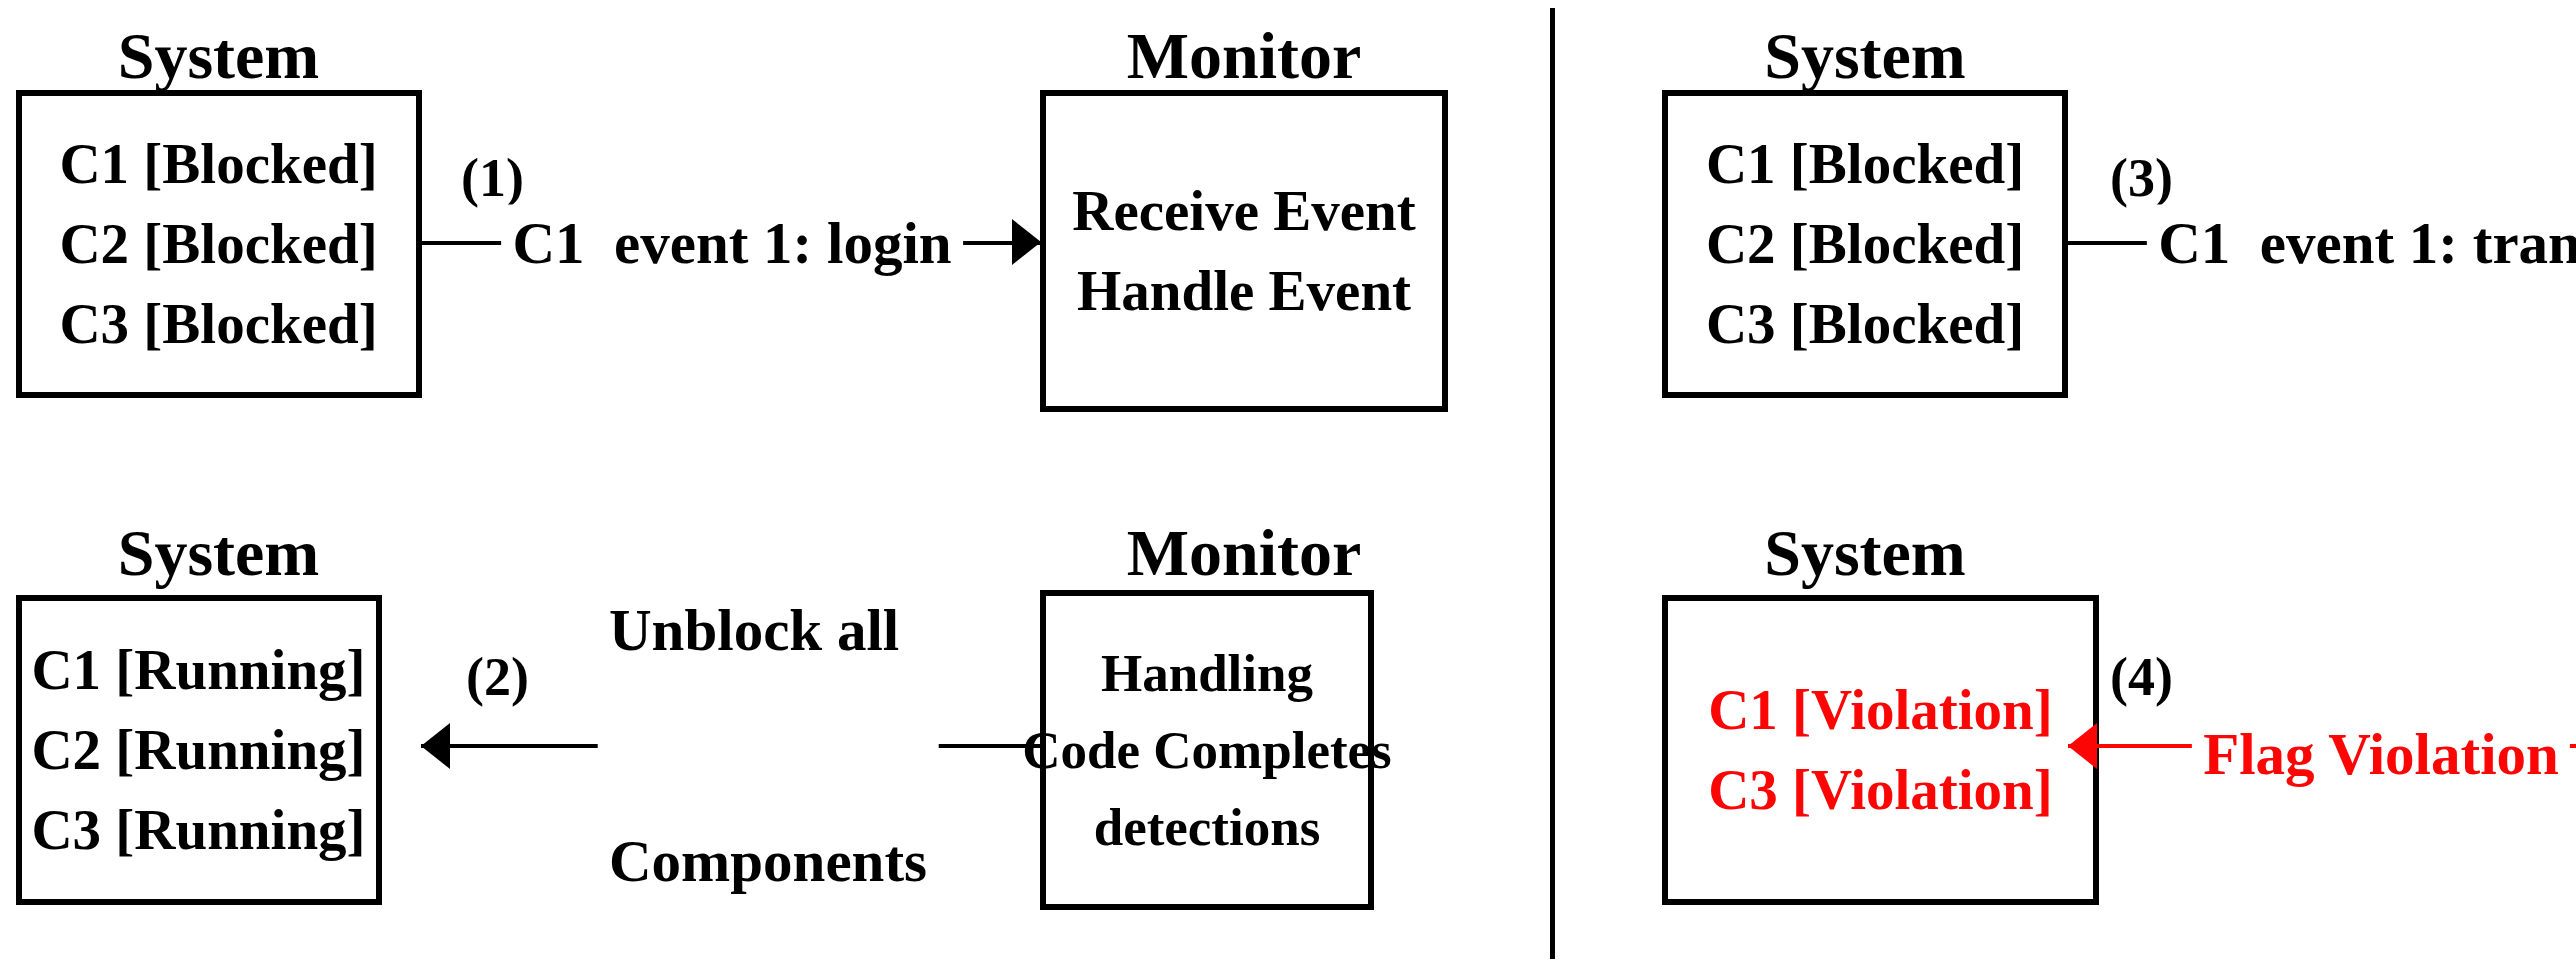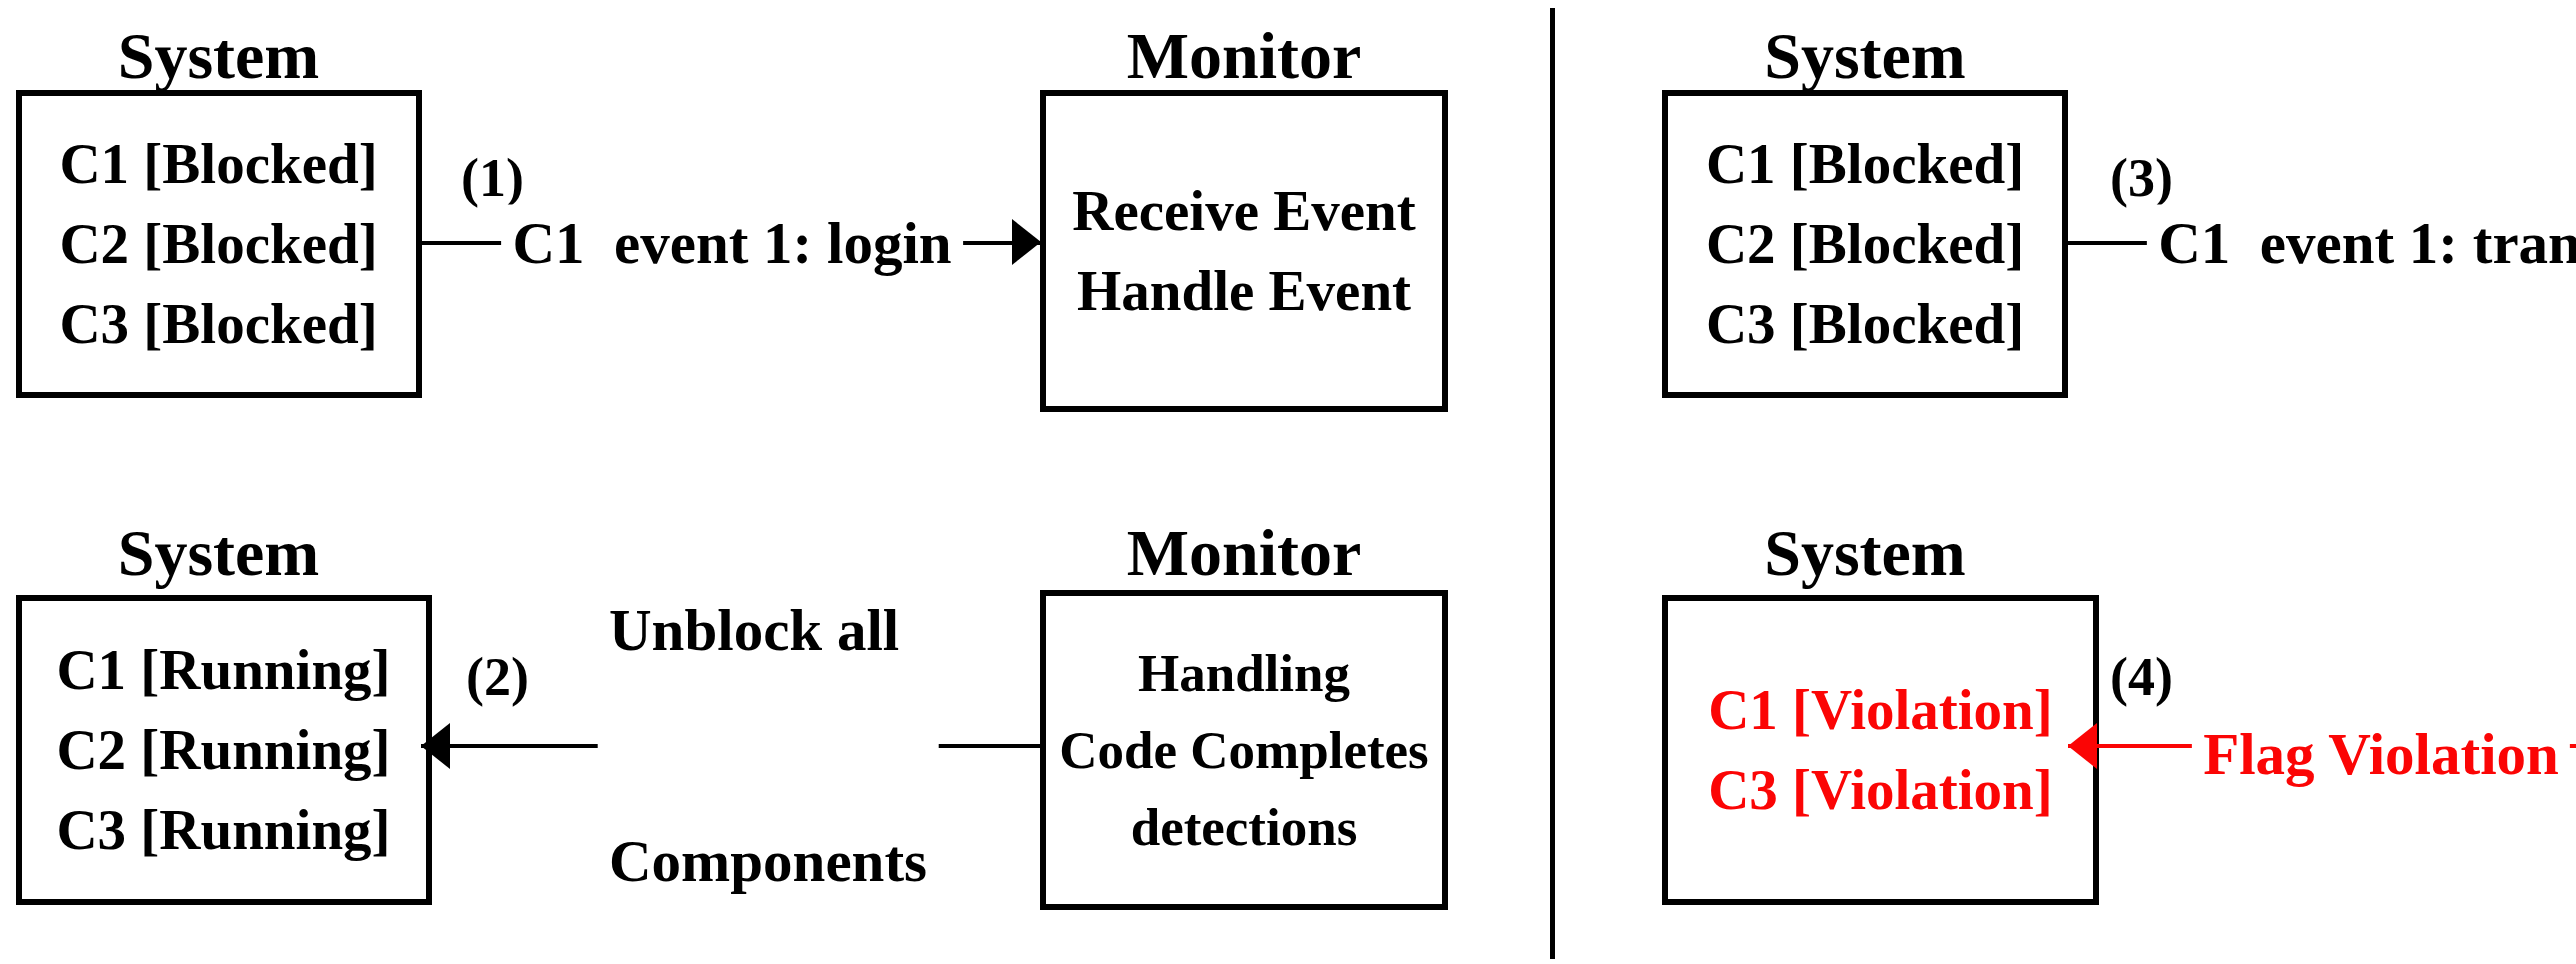--- a/index.html
+++ b/index.html
@@ -58,29 +58,29 @@
     <div class="line">Handle Event</div>
   </div>
 
   <div class="abs arrow-line" style="left:421px;top:241px;width:619px;"></div>
   <span class="abs arrowhead-right" style="left:1012px;top:219px;"></span>
   <div class="abs arrow-number" style="left:461px;top:150px;">(1)</div>
   <div class="abs arrow-label" style="left:732px;top:243px;">C1  event 1: login</div>
 
   <div class="abs title" style="left:15.5px;top:502px;width:406px;">System</div>
 
-  <div class="abs box" style="left:15.5px;top:595px;width:416px;height:310px;">
+  <div class="abs box" style="left:15.5px;top:595px;width:366px;height:310px;">
     <div class="line">C1 [Running]</div>
     <div class="line">C2 [Running]</div>
     <div class="line">C3 [Running]</div>
   </div>
 
   <div class="abs title" style="left:1040px;top:502px;width:408px;">Monitor</div>
 
-  <div class="abs box monitor-small" style="left:1040px;top:590px;width:408px;height:320px;">
+  <div class="abs box monitor-small" style="left:1040px;top:590px;width:334px;height:320px;">
     <div class="line">Handling</div>
     <div class="line">Code Completes</div>
     <div class="line">detections</div>
   </div>
 
   <div class="abs arrow-line" style="left:421px;top:744px;width:619px;"></div>
   <span class="abs arrowhead-left" style="left:421px;top:723px;"></span>
   <div class="abs arrow-number" style="left:466px;top:649px;">(2)</div>
   <div class="abs arrow-label" style="left:768px;top:746px;">
     <div>Unblock all</div>

